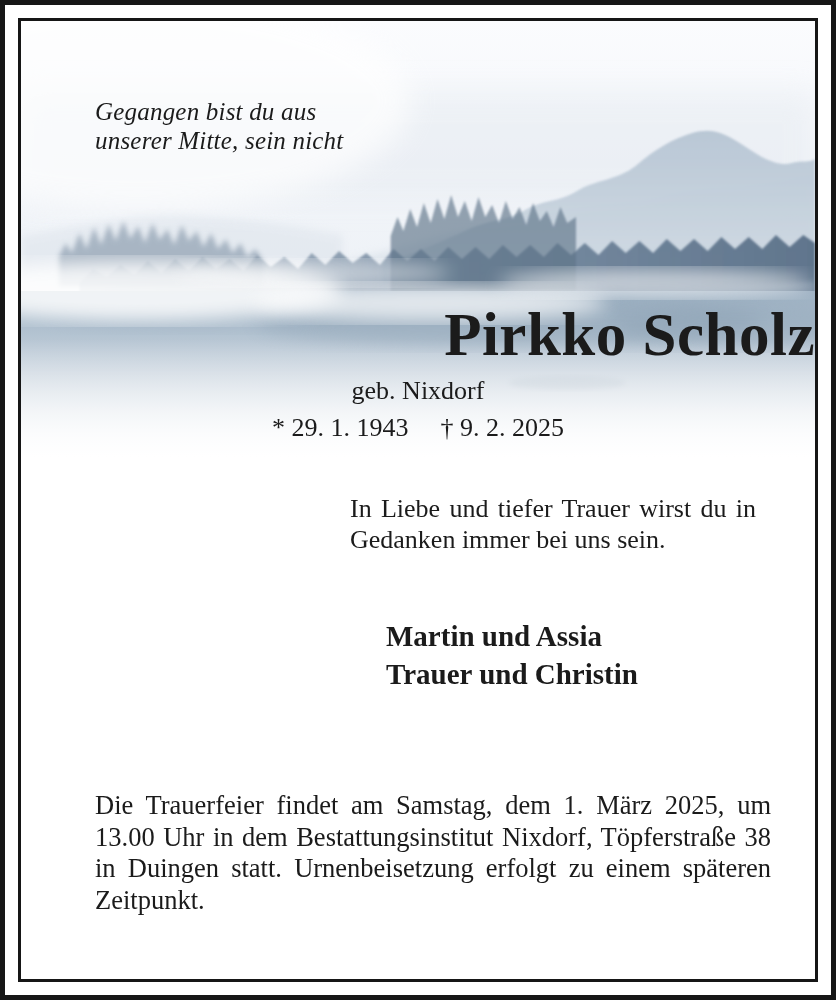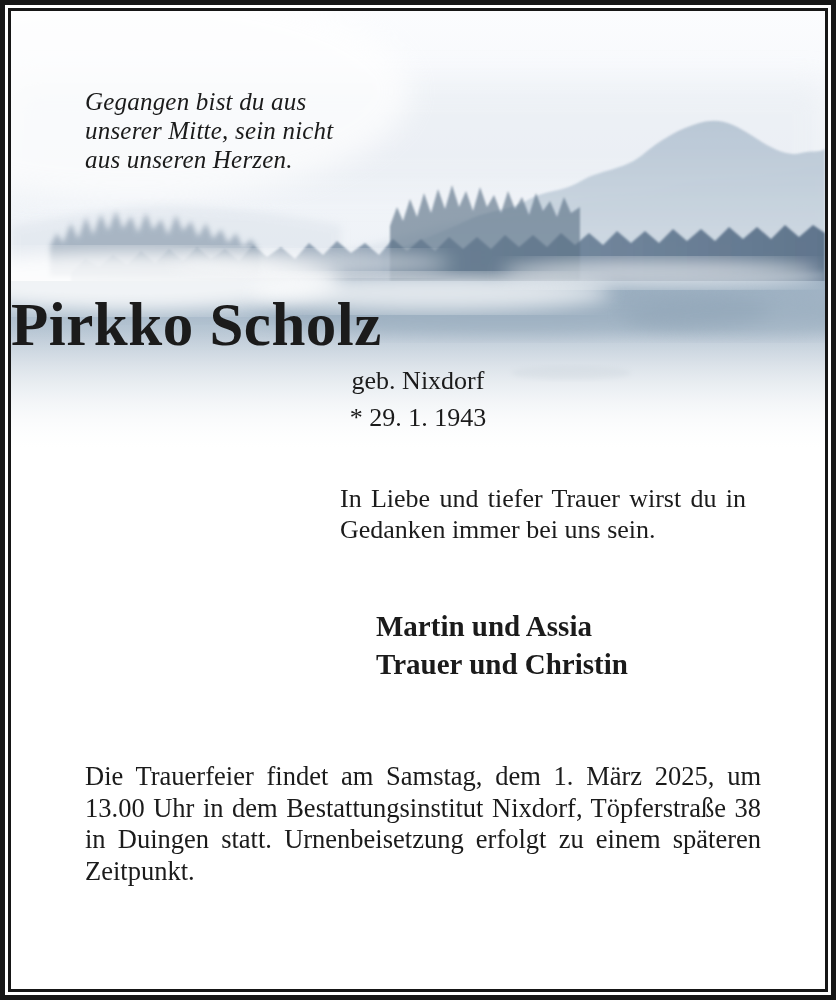--- a/index.html
+++ b/index.html
@@ -9,21 +9,21 @@
     height: 1000px;
     background: #ffffff;
     font-family: "Liberation Serif", "DejaVu Serif", serif;
     color: #1b1b1b;
     overflow: hidden;
   }
   .frame-outer {
     position: absolute;
     inset: 0;
     border: 5px solid #161616;
-    padding: 3px;
+    padding: 13px;
     box-sizing: border-box;
     background: #ffffff;
   }
   .frame-inner {
     position: relative;
     width: 100%;
     height: 100%;
     border: 3px solid #161616;
     box-sizing: border-box;
     background: #ffffff;
@@ -45,21 +45,21 @@
     line-height: 29px;
     letter-spacing: 0.2px;
     white-space: nowrap;
   }
   .deceased-name {
     position: absolute;
     left: 0;
     top: 283px;
     width: 100%;
     margin: 0;
-    text-align: left;
+    text-align: right;
     font-size: 61px;
     font-weight: 700;
     line-height: 1;
     letter-spacing: 0.5px;
   }
   .maiden-name {
     position: absolute;
     left: 0;
     top: 356px;
     width: 100%;
@@ -93,21 +93,21 @@
     left: 329px;
     top: 596px;
     font-size: 29px;
     font-weight: 700;
     line-height: 38px;
     margin-left: 36px;
   }
   .funeral-details {
     position: absolute;
     left: 74px;
-    top: 750px;
+    top: 769px;
     width: 676px;
     margin: 0;
     font-size: 26.5px;
     line-height: 31.5px;
     text-align: justify;
   }
 </style>
 </head>
 <body>
 
@@ -190,27 +190,27 @@
         <ellipse cx="420" cy="282" rx="180" ry="18" fill="#ffffff" opacity="0.7" filter="url(#b9)"></ellipse>
         <ellipse cx="650" cy="262" rx="160" ry="14" fill="#ffffff" opacity="0.6" filter="url(#b9)"></ellipse>
         <ellipse cx="300" cy="252" rx="140" ry="12" fill="#ffffff" opacity="0.5" filter="url(#b9)"></ellipse>
 
         <rect x="0" y="318" width="814" height="140" fill="url(#fade)"></rect>
       </svg>
 
       <div class="epitaph">
         <div>Gegangen bist du aus</div>
         <div>unserer Mitte, sein nicht</div>
-        <div>aus unseren Herzen.</div>
       </div>
 
       <h1 class="deceased-name">Pirkko Scholz</h1>
       <div class="maiden-name">geb. Nixdorf</div>
       <div class="life-dates">
         <span>* 29. 1. 1943</span>
+        <span>† 9. 2. 2025</span>
       </div>
 
       <p class="tribute">In Liebe und tiefer Trauer wirst du in Gedanken immer bei uns sein.</p>
 
       <div class="mourners">
         <div>Martin und Assia</div>
         <div>Trauer und Christin</div>
       </div>
 
       <p class="funeral-details">Die Trauerfeier findet am Samstag, dem 1. März 2025, um 13.00 Uhr in dem Bestattungsinstitut Nixdorf, Töpferstraße 38 in Duingen statt. Urnenbeisetzung erfolgt zu einem späteren Zeitpunkt.</p>

